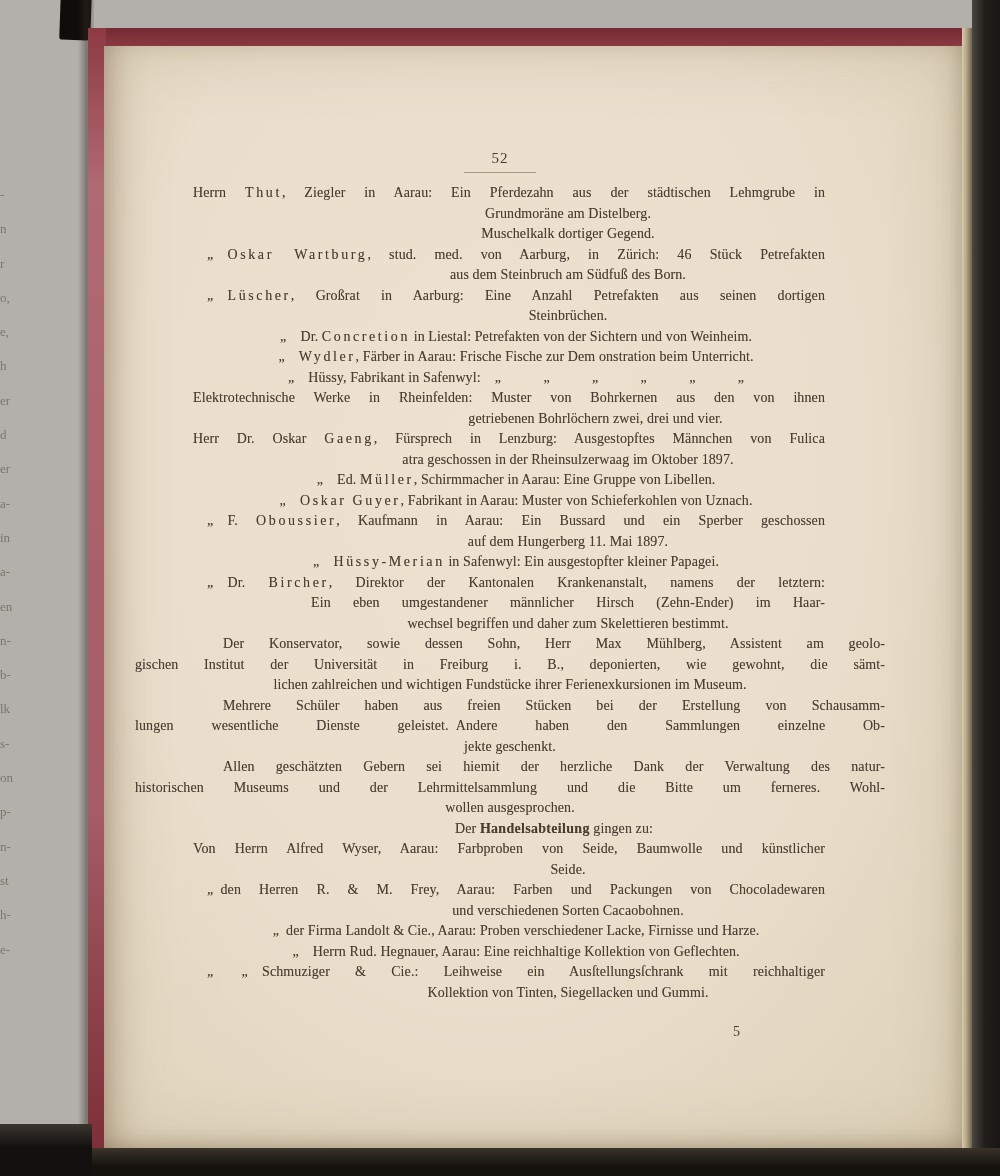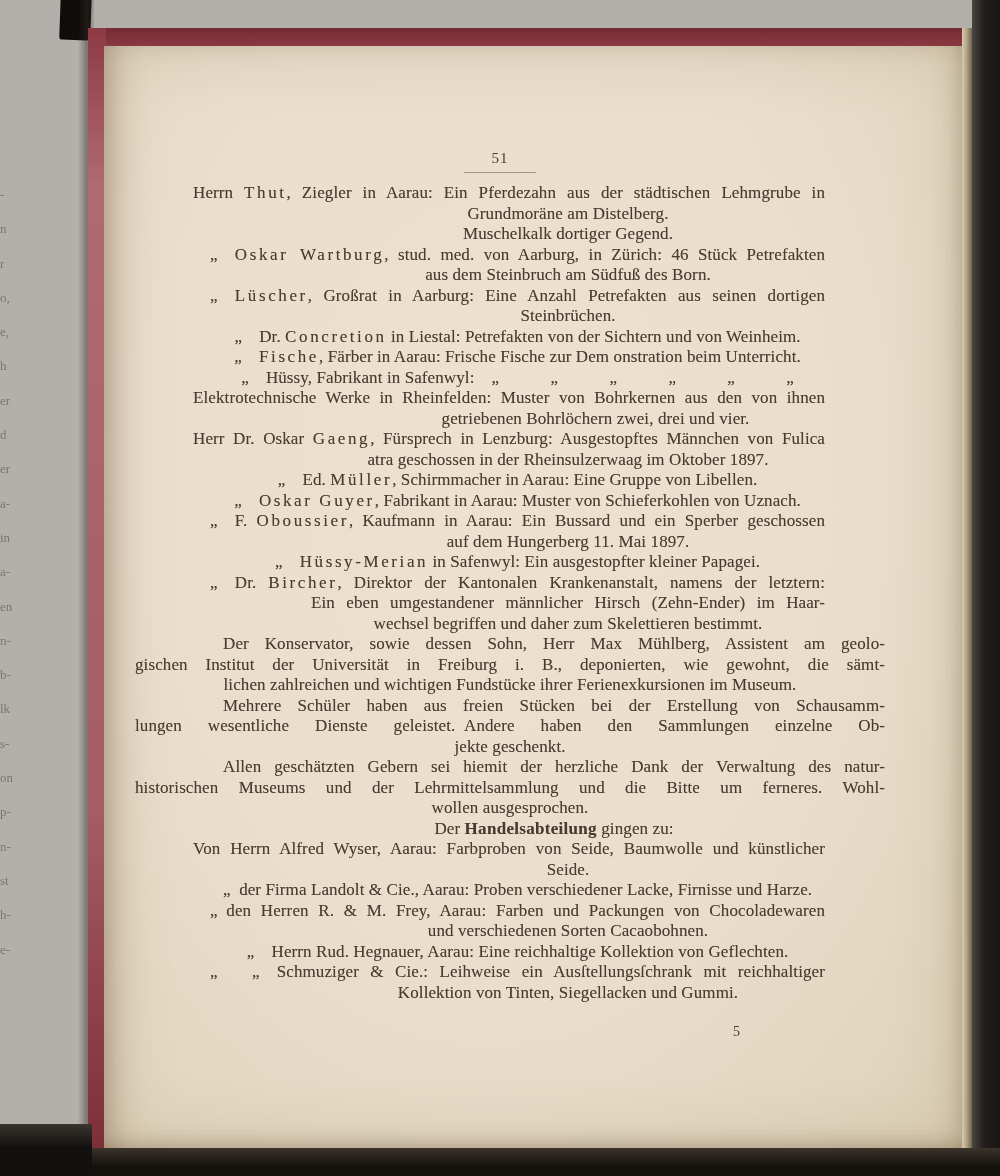--- a/index.html
+++ b/index.html
@@ -53,21 +53,21 @@
     position:absolute; left:396px; top:104px; transform:translateX(-50%);
     font-size:15px; color:var(--ink, #473c2f); letter-spacing:1px;
   }
   .page-number-rule {
     position:absolute; left:396px; top:126px; transform:translateX(-50%);
     width:72px; height:1px; background:rgba(95,78,55,.5);
   }
 
   .text-block {
     position:absolute; left:31px; top:137px; width:750px;
-    color:var(--ink, #473c2f); font-size:17px; line-height:20.5px;
+    color:var(--ink, #473c2f); font-size:14px; line-height:20.5px;
     letter-spacing:.1px; text-shadow:0 0 .4px rgba(60,45,30,.35);
   }
   .line { height:20.5px; overflow:hidden; white-space:nowrap; text-align:center; }
   .line.jfull { white-space:normal; text-align:justify; text-align-last:justify; text-justify:inter-word; }
   .entry { margin-left:58px; margin-right:60px; }
   .entry.outdent { }
   .entry .cont { margin-left:118px; }
   .entry.outdent .cont { margin-left:173px; }
   .para .pind { text-indent:88px; }
   .sperr { letter-spacing:2.6px; }
@@ -127,21 +127,21 @@
       <div class="ghost">e-</div>
     </div>
 
   <div class="binding-mark"></div>
   <div class="spine-shadow"></div>
 
   <div class="cover-top"></div>
   <div class="cover-left"></div>
 
   <div class="page">
-    <div class="page-number">51</div>
+    <div class="page-number">52</div>
     <div class="page-number-rule"></div>
     <div class="text-block" id="text-block">
         <div class="item entry">
           <div class="line jfull"><span>Herrn </span><span class="sperr">Thut</span><span>, Ziegler in Aarau: Ein Pferdezahn aus der städtischen Lehmgrube in</span></div>
           <div class="line cont"><span>Grundmoräne am Distelberg.</span></div>
         </div>
         <div class="item entry">
           <div class="line cont"><span>Muschelkalk dortiger Gegend.</span></div>
         </div>
         <div class="item entry">
@@ -149,21 +149,21 @@
           <div class="line cont"><span>aus dem Steinbruch am Südfuß des Born.</span></div>
         </div>
         <div class="item entry">
           <div class="line jfull"><span> „ </span><span class="sperr">Lüscher</span><span>, Großrat in Aarburg: Eine Anzahl Petrefakten aus seinen dortigen</span></div>
           <div class="line cont"><span>Steinbrüchen.</span></div>
         </div>
         <div class="item entry">
           <div class="line"><span> „ Dr. </span><span class="sperr">Concretion</span><span> in Liestal: Petrefakten von der Sichtern und von Weinheim.</span></div>
         </div>
         <div class="item entry">
-          <div class="line"><span> „ </span><span class="sperr">Fische</span><span>, Färber in Aarau: Frische Fische zur Dem onstration beim Unterricht.</span></div>
+          <div class="line"><span> „ </span><span class="sperr">Wydler</span><span>, Färber in Aarau: Frische Fische zur Dem onstration beim Unterricht.</span></div>
         </div>
         <div class="item entry">
           <div class="line"><span> „ Hüssy, Fabrikant in Safenwyl: „   „   „   „   „   „</span></div>
         </div>
         <div class="item entry outdent">
           <div class="line jfull"><span>Elektrotechnische Werke in Rheinfelden: Muster von Bohrkernen aus den von ihnen</span></div>
           <div class="line cont"><span>getriebenen Bohrlöchern zwei, drei und vier.</span></div>
         </div>
         <div class="item entry">
           <div class="line jfull"><span>Herr Dr. Oskar </span><span class="sperr">Gaeng</span><span>, Fürsprech in Lenzburg: Ausgestopftes Männchen von Fulica</span></div>
@@ -203,25 +203,25 @@
           <div class="line"><span>wollen ausgesprochen.</span></div>
         </div>
         <div class="item para">
           <div class="line pind"><span>Der </span><span class="bold">Handelsabteilung</span><span> gingen zu:</span></div>
         </div>
         <div class="item entry">
           <div class="line jfull"><span>Von Herrn Alfred Wyser, Aarau: Farbproben von Seide, Baumwolle und künstlicher</span></div>
           <div class="line cont"><span>Seide.</span></div>
         </div>
         <div class="item entry">
-          <div class="line"><span> „ der Firma Landolt &amp; Cie., Aarau: Proben verschiedener Lacke, Firnisse und Harze.</span></div>
-        </div>
-        <div class="item entry">
           <div class="line jfull"><span> „ den Herren R. &amp; M. Frey, Aarau: Farben und Packungen von Chocoladewaren</span></div>
           <div class="line cont"><span>und verschiedenen Sorten Cacaobohnen.</span></div>
+        </div>
+        <div class="item entry">
+          <div class="line"><span> „ der Firma Landolt &amp; Cie., Aarau: Proben verschiedener Lacke, Firnisse und Harze.</span></div>
         </div>
         <div class="item entry">
           <div class="line"><span> „ Herrn Rud. Hegnauer, Aarau: Eine reichhaltige Kollektion von Geflechten.</span></div>
         </div>
         <div class="item entry">
           <div class="line jfull"><span> „  „ Schmuziger &amp; Cie.: Leihweise ein Ausſtellungsſchrank mit reichhaltiger</span></div>
           <div class="line cont"><span>Kollektion von Tinten, Siegellacken und Gummi.</span></div>
         </div>
       </div>
     <div class="signature">5</div>

